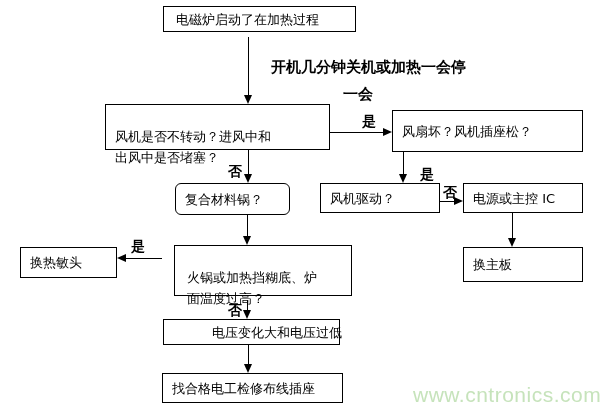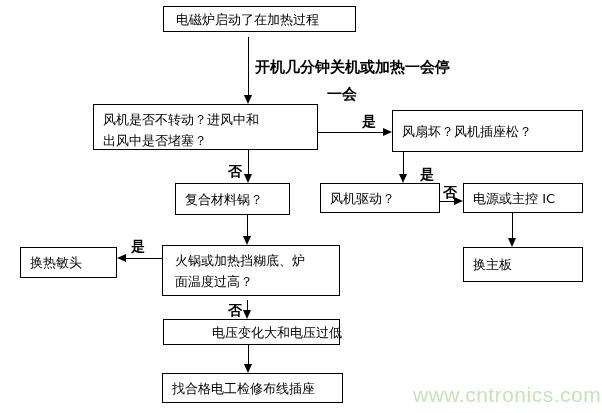--- a/index.html
+++ b/index.html
@@ -5,29 +5,29 @@
   html,body{margin:0;padding:0;background:#fff;}
   #stage{
     position:relative;width:602px;height:413px;background:#ffffff;overflow:hidden;
     font-family:"DejaVu Sans","Liberation Sans",sans-serif;color:#000;
   }
   .node{
     position:absolute;border:1px solid #000;background:#fff;box-sizing:border-box;
     font-size:13px;line-height:1.0;display:flex;align-items:center;padding:0 9px;
     white-space:nowrap;
   }
-  .node.multiline{display:block;padding-top:4px;line-height:21px;}
+  .node.multiline{display:block;padding-top:21px;line-height:21px;margin-left:12px;}
   .vline{position:absolute;width:1px;background:#000;}
   .hline{position:absolute;height:1px;background:#000;}
   .ah{position:absolute;width:0;height:0;}
   .ah-down{border-left:4px solid transparent;border-right:4px solid transparent;border-top:9px solid #000;}
   .ah-right{border-top:4px solid transparent;border-bottom:4px solid transparent;border-left:9px solid #000;}
   .ah-left{border-top:4px solid transparent;border-bottom:4px solid transparent;border-right:9px solid #000;}
   .branch-label{position:absolute;font-size:14px;font-weight:bold;line-height:1;}
-  .annotation{position:absolute;font-size:15px;font-weight:bold;line-height:1;white-space:nowrap;}
+  .annotation{position:absolute;font-size:15px;font-weight:bold;line-height:1;white-space:nowrap;margin-left:16px;}
   .watermark{
     position:absolute;left:413px;top:383px;font-size:21px;color:#c6e3bb;
     font-family:"Liberation Sans","DejaVu Sans",sans-serif;letter-spacing:0.5px;
   }
 </style>
 </head>
 <body>
 
 <div id="stage">
 
@@ -71,21 +71,21 @@
   </div>
 
   <div class="node" style="left:463px;top:183px;width:120px;height:30px;align-items:center;">
     <span>电源或主控 IC</span>
   </div>
 
   <div class="node" style="left:463px;top:247px;width:120px;height:35px;">
     <span>换主板</span>
   </div>
 
-  <div class="node" style="left:175px;top:183px;width:115px;height:32px;">
+  <div class="node" style="left:175px;top:183px;width:115px;height:32px;border-radius:6px;">
     <span>复合材料锅？</span>
   </div>
 
   <div class="node multiline" style="left:162px;top:245px;width:178px;height:51px;padding-left:12px;">
     <div>火锅或加热挡糊底、炉</div>
     <div>面温度过高？</div>
   </div>
 
   <div class="node" style="left:20px;top:247px;width:97px;height:31px;">
     <span>换热敏头</span>

